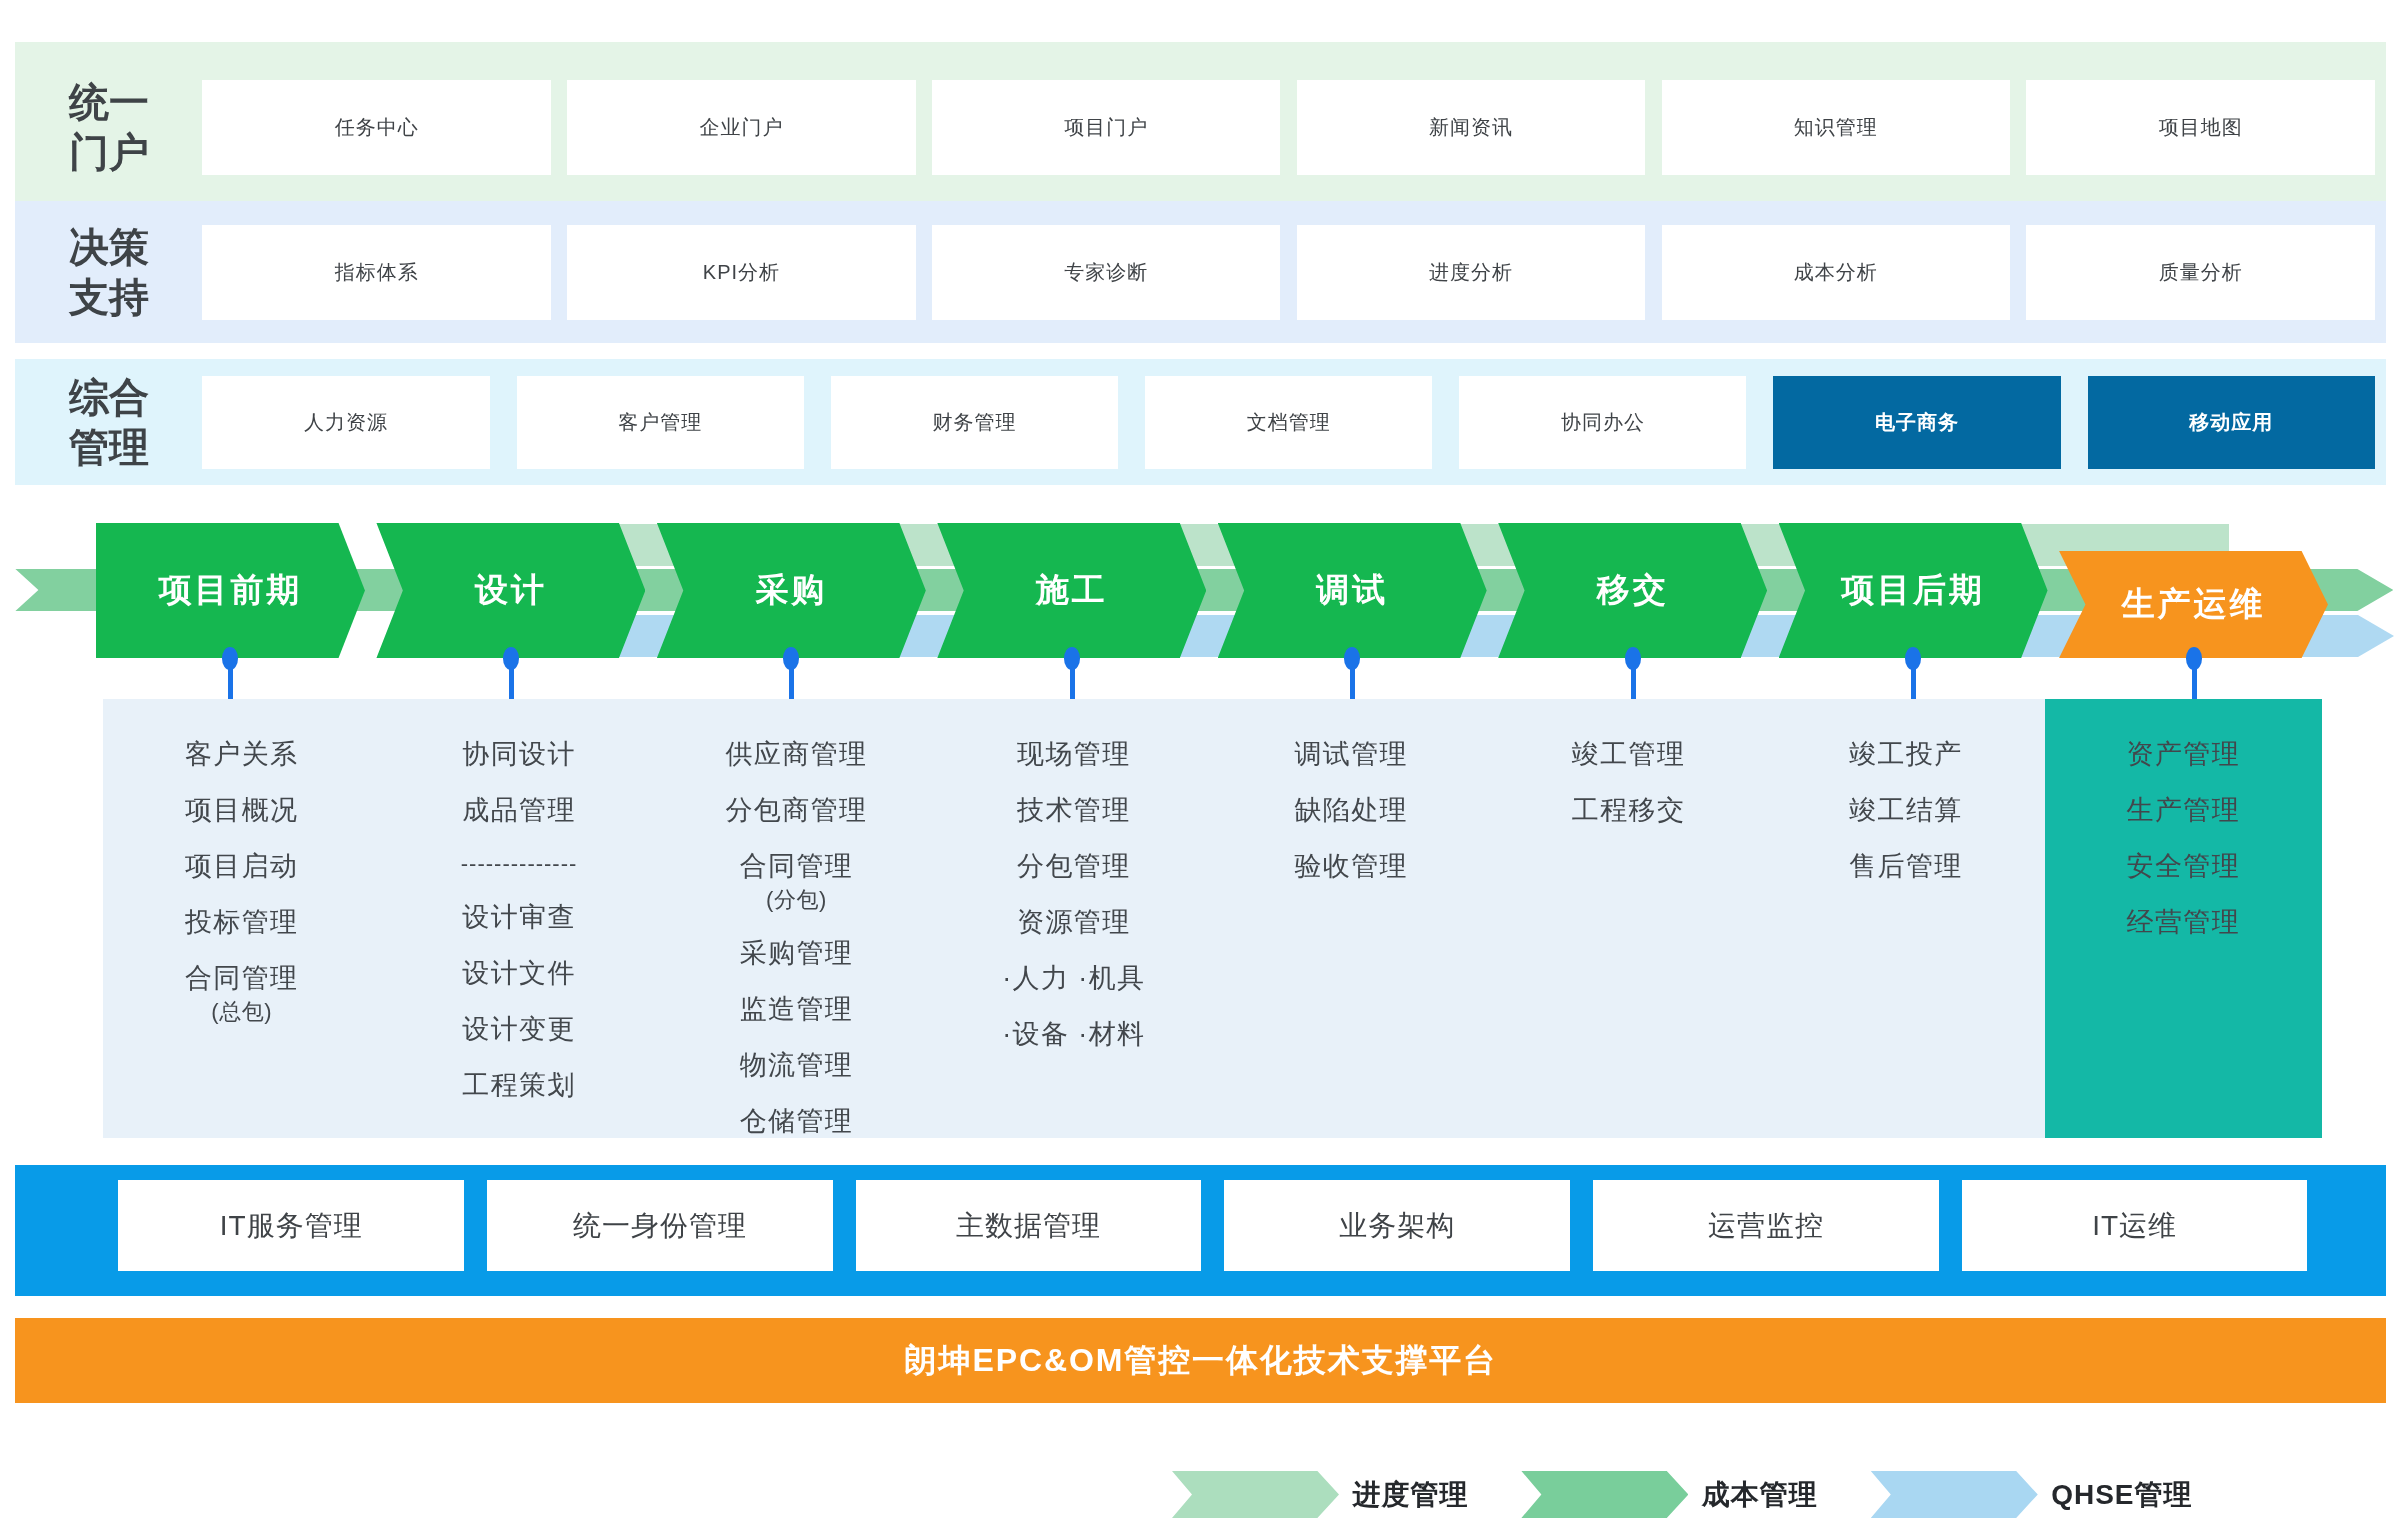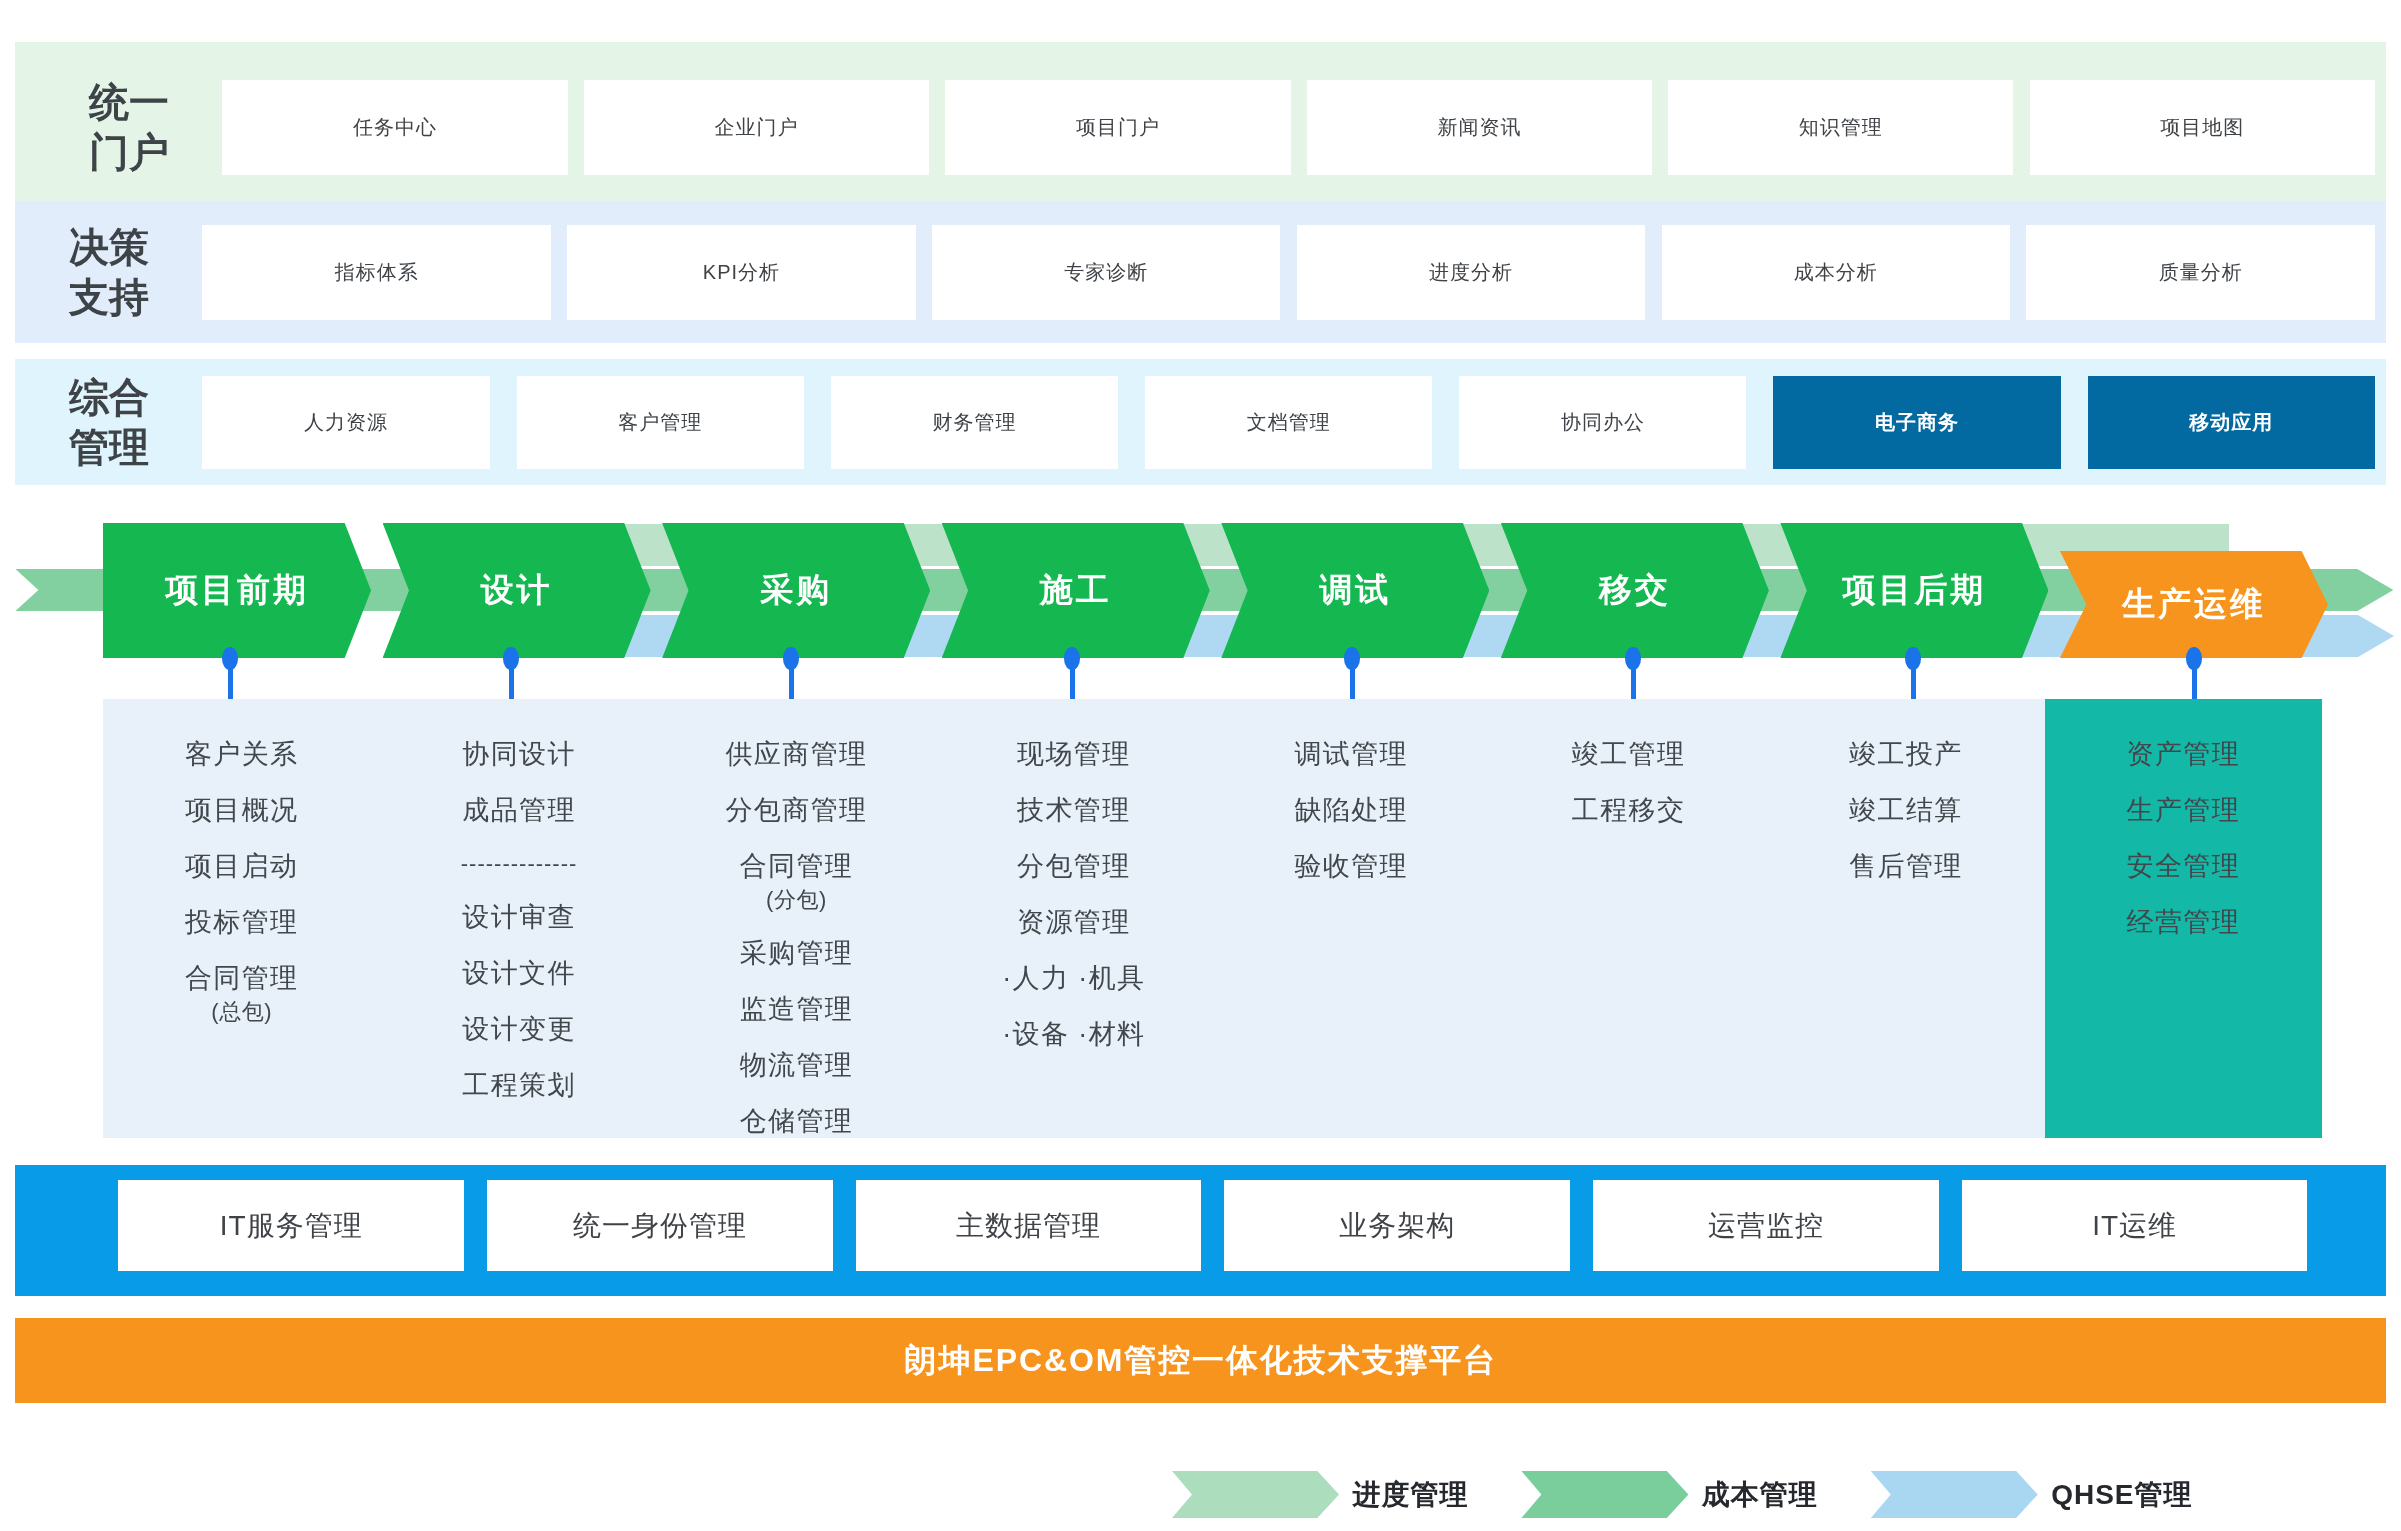--- a/index.html
+++ b/index.html
@@ -3,21 +3,21 @@
 <meta charset="utf-8">
 <style>
   html,body{margin:0;padding:0;}
   body{
     width:2401px;height:1531px;position:relative;background:#ffffff;
     font-family:"Liberation Sans","DejaVu Sans",sans-serif;
     overflow:hidden;color:#3F4347;
   }
   
   .band{position:absolute;left:15.4px;width:2371px;display:flex;align-items:center;box-sizing:border-box;padding-right:11.5px;}
-  .band1{top:42px;height:170px;background:#E4F4E7;padding-left:20px;}
+  .band1{top:42px;height:170px;background:#E4F4E7;}
   .band2{top:201px;height:142px;background:#E2EDFB;}
   .band3{top:359px;height:126px;background:#DFF4FC;}
   .band-label{
     width:187px;flex:0 0 187px;text-align:center;font-size:40px;font-weight:700;
     color:#3E4347;line-height:1.25;
   }
   .band-label span{display:inline-block;width:2.05em;word-break:break-all;}
   .band-boxes{flex:1;display:flex;gap:16.3px;height:95px;}
   .band3 .band-boxes{height:93px;gap:27px;}
   .band-box{
@@ -36,21 +36,21 @@
     top:615px;left:404px;width:1990px;background:#AFD9F2;
     clip-path:polygon(0% 0%, calc(100% - 36px) 0%, 100% 50%, calc(100% - 36px) 100%, 0% 100%);
   }
   
   .chevrons{position:absolute;left:96px;top:523px;width:2232px;height:135px;display:flex;gap:11.5px;}
   .chevron{
     flex:1;display:flex;align-items:center;justify-content:center;
     background:#15B750;color:#ffffff;font-size:33px;font-weight:700;letter-spacing:2.9px;
     clip-path:polygon(26.4px 50%, 0% 0%, calc(100% - 26.4px) 0%, 100% 50%, calc(100% - 26.4px) 100%, 0% 100%);
   }
-  .chevron.first{clip-path:polygon(0% 0%, calc(100% - 26.4px) 0%, 100% 50%, calc(100% - 26.4px) 100%, 0% 100%);margin-left:7px;}
+  .chevron.first{clip-path:polygon(0% 0%, calc(100% - 26.4px) 0%, 100% 50%, calc(100% - 26.4px) 100%, 0% 100%);}
   .chevron.orange{background:#F7941E;margin-top:28px;}
   
   .dot{position:absolute;top:647px;width:16.3px;height:23px;border-radius:50%;background:#1A73E8;z-index:3;}
   .stem{position:absolute;top:659px;width:4.8px;height:40px;background:#1A73E8;z-index:2;}
   
   .cols{position:absolute;left:103px;top:699px;width:2219px;height:439px;display:flex;}
   .col{
     flex:1;background:#E8F1F9;box-sizing:border-box;padding-top:42px;
     display:flex;flex-direction:column;align-items:center;row-gap:29px;
   }

